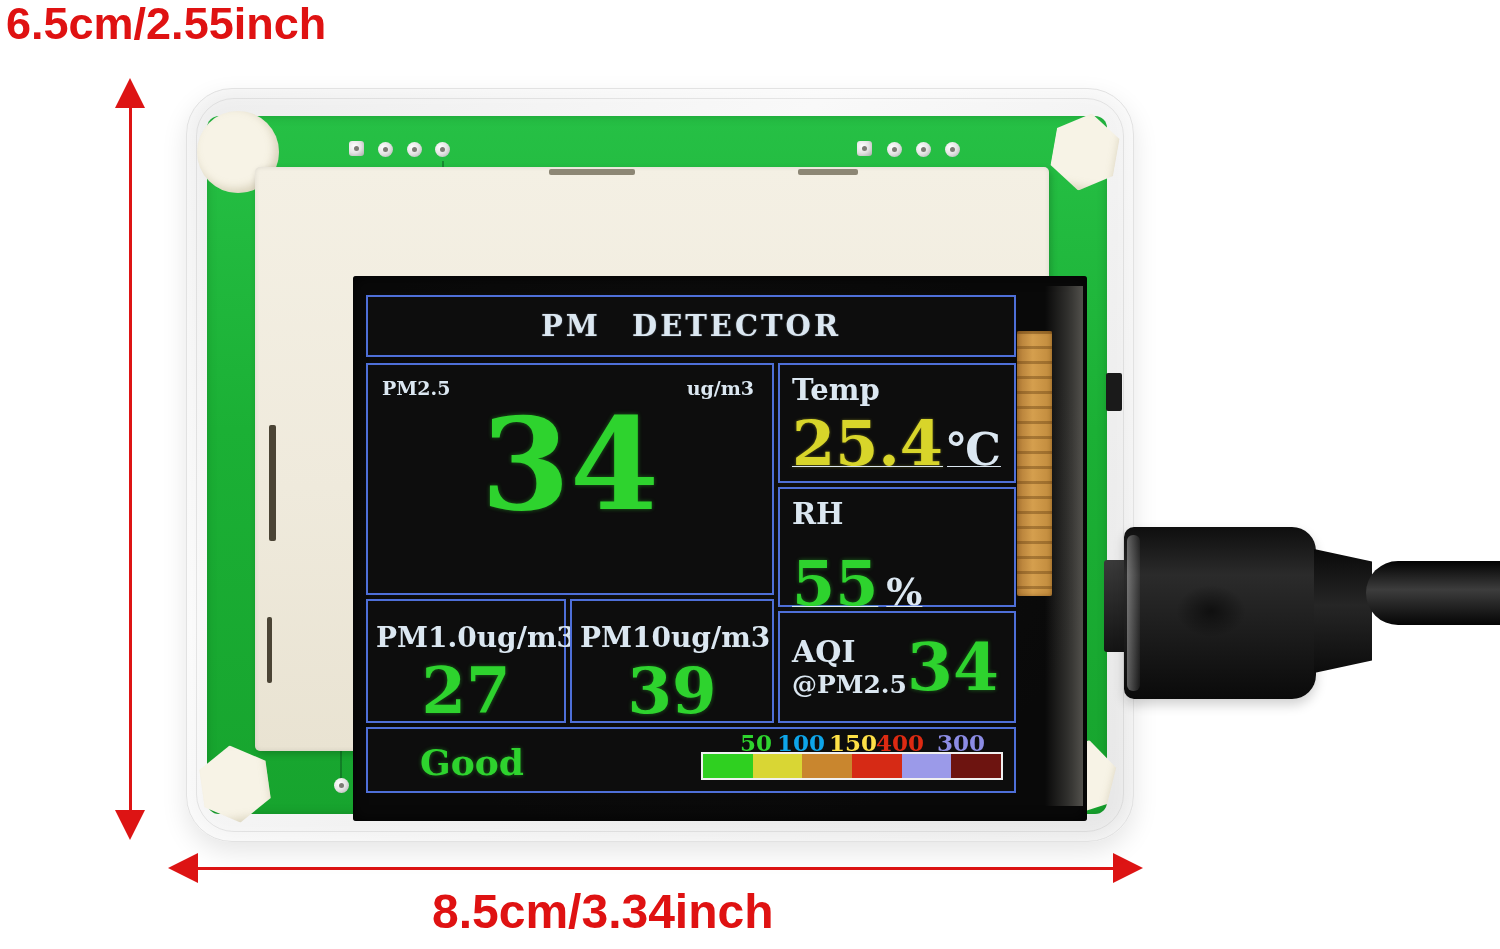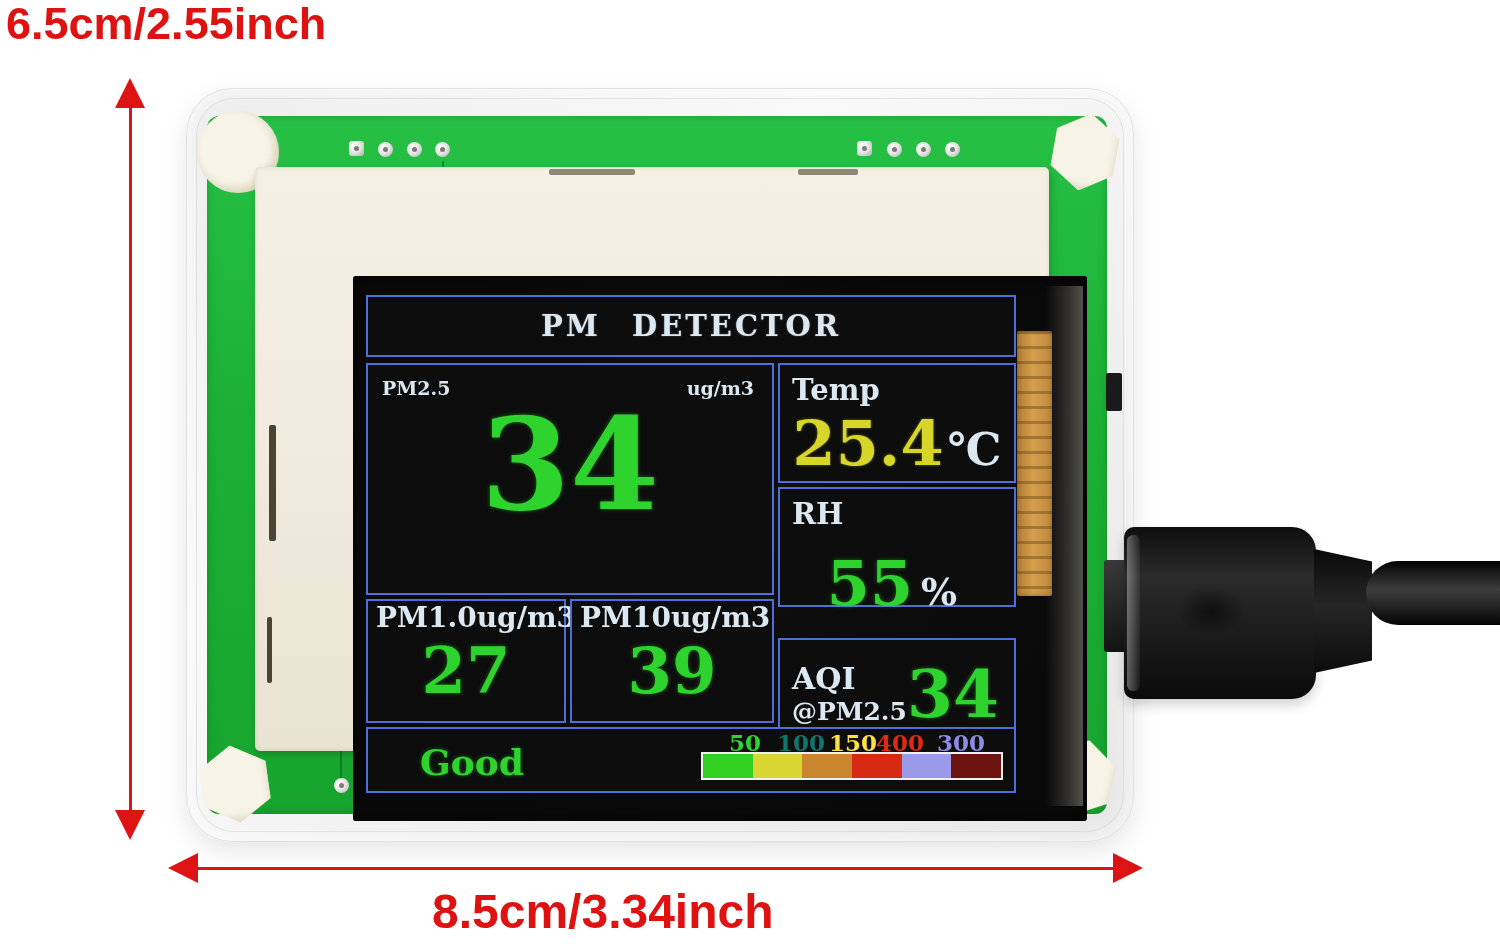--- a/index.html
+++ b/index.html
@@ -72,34 +72,34 @@
   .p-title { left:4px; top:0; width:650px; height:62px; display:flex; align-items:center; justify-content:center; }
   .p-title .t { font-size:29px; letter-spacing:3px; word-spacing:18px; text-shadow:0 0 2px rgba(220,235,255,.35); }
 
   .p-pm25 { left:4px; top:68px; width:408px; height:232px; }
   .hdr { display:flex; justify-content:space-between; padding:12px 18px 0 14px; font-size:19px; }
   .p-pm25 .val { text-align:center; font-size:128px; line-height:1.05; margin-top:-2px; }
 
   .p-temp { left:416px; top:68px; width:238px; height:120px; padding:8px 12px; }
   .p-rh   { left:416px; top:192px; width:238px; height:120px; padding:8px 12px; }
   .lbl { font-size:29px; }
-  .valrow { text-align:center; margin-top:0px; white-space:nowrap; }
+  .valrow { text-align:left; margin-top:0px; white-space:nowrap;text-decoration:underline; }
   .p-temp .big-val { font-size:62px; color:#d8d52a; text-shadow:0 0 3px rgba(216,213,42,.45); }
   .p-temp .unit { font-size:45px; color:#dbe7f1; margin-left:4px; }
   .p-rh .big-val { font-size:62px; margin-right:8px; }
   .p-rh .unit { font-size:38px; color:#dbe7f1; }
   .p-rh .valrow { padding-right:10px; margin-top:16px; }
 
   .p-pm1  { left:4px; top:304px; width:200px; height:124px; }
   .p-pm10 { left:208px; top:304px; width:204px; height:124px; }
-  .p-pm1 .hdr, .p-pm10 .hdr { padding:0 10px 0 8px; font-size:28px; }
+  .p-pm1 .hdr, .p-pm10 .hdr { padding:20px 10px 0 8px; font-size:28px; }
   .mid-val { text-align:center; font-size:64px; line-height:1.1; margin-top:2px; }
 
   .p-aqi { left:416px; top:316px; width:238px; height:112px; display:flex; align-items:center;
-      justify-content:space-between; padding:0 20px 0 12px;margin-top:27px; }
+      justify-content:space-between; padding:0 20px 0 12px; }
   .p-aqi .l1 { font-size:30px; line-height:1.2; }
   .p-aqi .l2 { font-size:25px; line-height:1.2; }
   .p-aqi .val { font-size:66px; }
 
   .green { color:#2ed32e; text-shadow:0 0 4px rgba(46,211,46,.45); }
 
   .p-status { left:4px; top:432px; width:650px; height:66px; }
   .p-status .good { position:absolute; left:52px; bottom:8px; font-size:36px; }
   .scale { position:absolute; left:333px; top:0; width:304px; height:60px; }
   .scale .tick { position:absolute; top:0; transform:translateX(-50%); font-size:23px; }
@@ -249,22 +249,22 @@
             <div class="lbls">
               <div class="l1">AQI</div>
               <div class="l2">@PM2.5</div>
             </div>
             <div class="val green">34</div>
           </div>
 
           <div class="panel p-status">
             <span class="good green">Good</span>
             <div class="scale">
-              <span class="tick" style="left: 44px; color: rgb(46, 211, 46);">50</span>
-              <span class="tick" style="left: 100px; color: #0f766e;">100</span>
+              <span class="tick" style="left: 55px; color: rgb(46, 211, 46);">50</span>
+              <span class="tick" style="left: 100px; color: #0ea5e9;">100</span>
               <span class="tick" style="left: 152px; color: #fde047;">150</span>
               <span class="tick" style="left: 199px; color: rgb(221, 42, 18);">400</span>
               <span class="tick" style="left: 260px; color: rgb(140, 140, 228);">300</span>
               <div class="bar">
                 <div class="seg" style="background: rgb(47, 208, 32);"></div>
                 <div class="seg" style="background: rgb(217, 214, 52);"></div>
                 <div class="seg" style="background: rgb(201, 134, 46);"></div>
                 <div class="seg" style="background: rgb(214, 42, 21);"></div>
                 <div class="seg" style="background: rgb(155, 154, 233);"></div>
                 <div class="seg" style="background: rgb(109, 20, 16);"></div>

